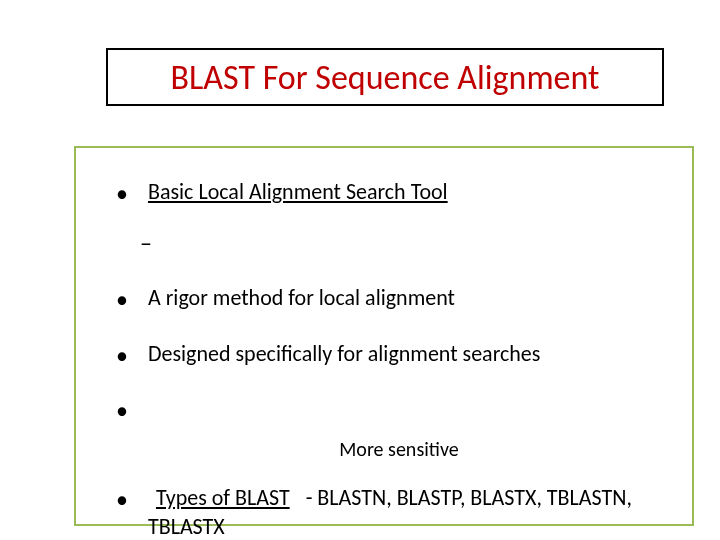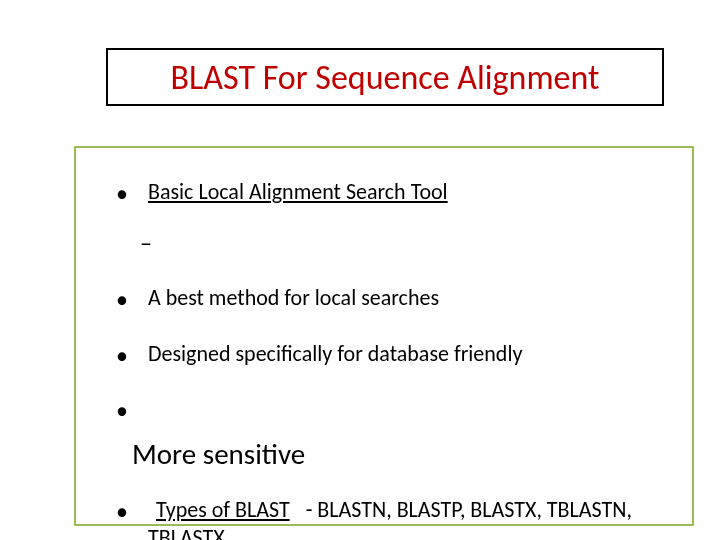--- a/index.html
+++ b/index.html
@@ -57,24 +57,25 @@
   }
   .text {
     font-size: 22px;
     line-height: 1.3;
     color: #000;
   }
   .text.small {
     font-size: 24px;
   }
   .text.more-sensitive {
-    font-size: 29px;
+    font-size: 20px;
     margin-left: 32px;
     margin-top: 2px;
     margin-bottom: 14px;
+    text-align: center;
   }
   .underline { text-decoration: underline; }
 </style>
 </head>
 <body>
 
 <div class="title-box">
   <span class="title-text">BLAST For Sequence Alignment</span>
 </div>
 
@@ -84,26 +85,26 @@
     <span class="bullet">•</span>
     <span class="text underline">Basic Local Alignment Search Tool</span>
   </div>
 
   <div class="bullet-row indent">
     <span class="dash">–</span>
   </div>
 
   <div class="bullet-row">
     <span class="bullet">•</span>
-    <span class="text">A best method for local searches</span>
+    <span class="text">A rigor method for local alignment</span>
   </div>
 
   <div class="bullet-row">
     <span class="bullet">•</span>
-    <span class="text">Designed specifically for database friendly</span>
+    <span class="text">Designed specifically for alignment searches</span>
   </div>
 
   <div class="bullet-row">
     <span class="bullet">•</span>
   </div>
 
   <div class="text more-sensitive">More sensitive</div>
 
   <div class="bullet-row">
     <span class="bullet">•</span>

